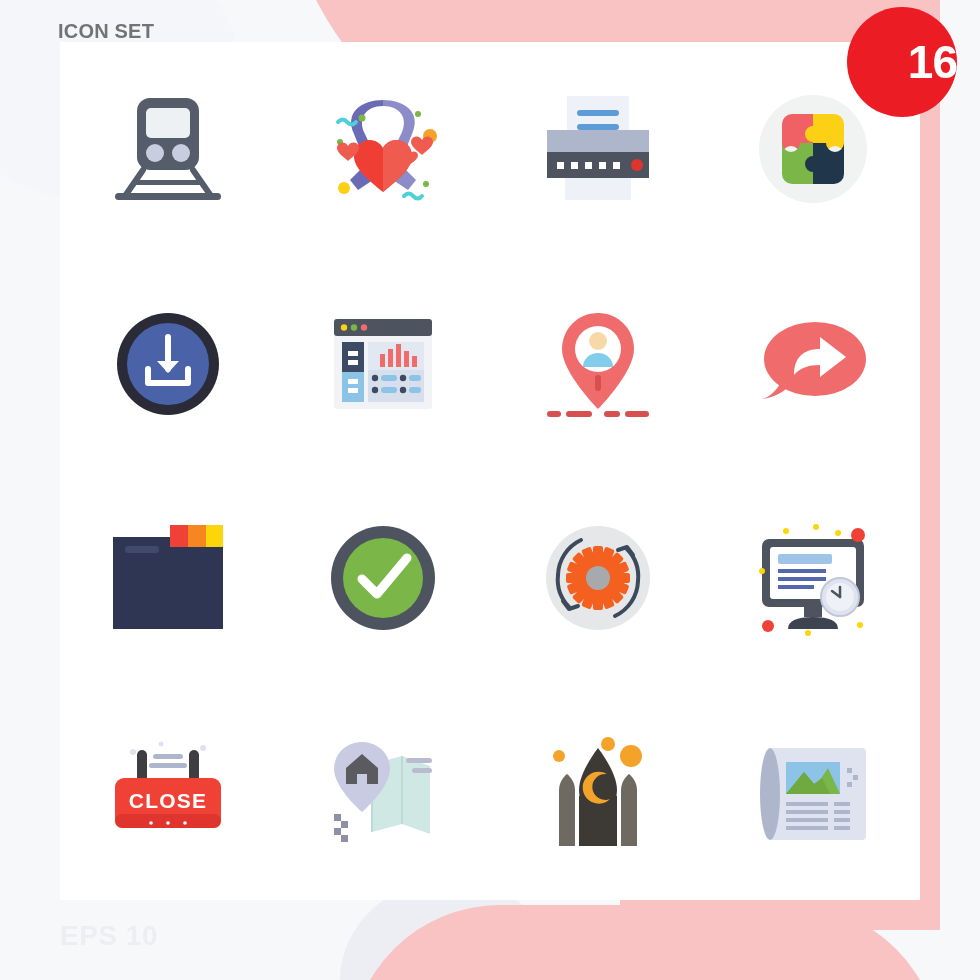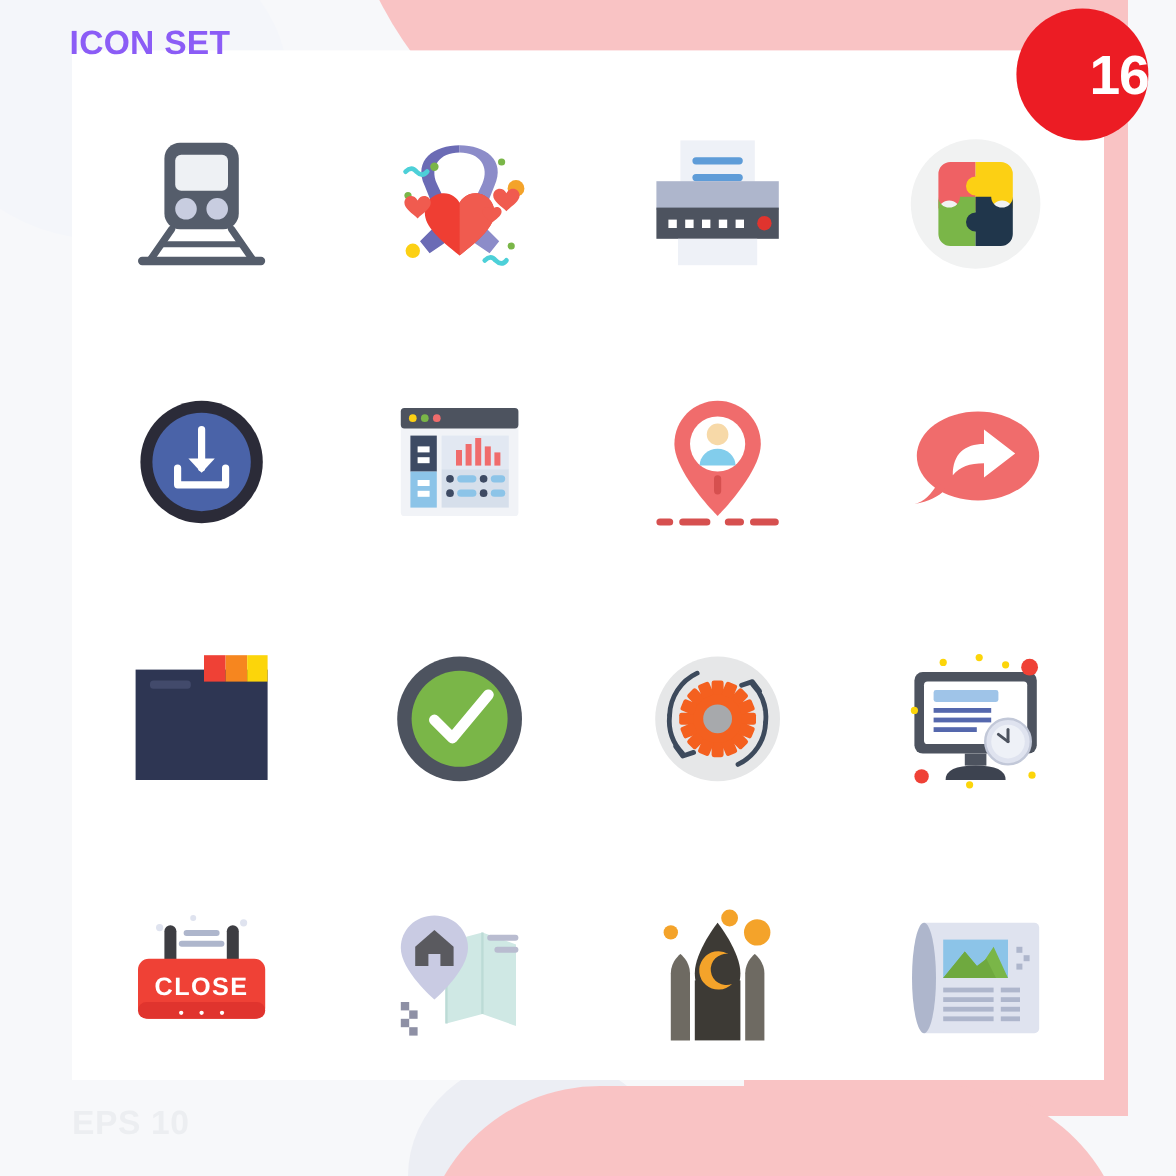--- a/index.html
+++ b/index.html
@@ -35,21 +35,21 @@
     background:#f4f6fa;border-radius:50%;
   }
   
   #icon-card{
     position:absolute;left:60px;top:42px;width:860px;height:858px;
     background:#ffffff;
   }
   
   #header-title{
     position:absolute;left:58px;top:20px;
-    font-size:28px;font-weight:700;color:#8b5cf6;letter-spacing:.2px;
+    font-size:20px;font-weight:700;color:#737373;letter-spacing:.2px;
     z-index:5;
   }
   #count-badge{
     position:absolute;right:23px;top:7px;
     width:110px;height:110px;border-radius:50%;
     background:#ec1c24;color:#fff;
     display:flex;align-items:center;justify-content:flex-end;
     font-size:46px;font-weight:700;letter-spacing:-1px;
     z-index:6;
   }
@@ -58,21 +58,20 @@
     font-size:28px;font-weight:700;color:#eceef1;letter-spacing:.5px;
     z-index:5;
   }
   
   #icon-grid{
     position:absolute;left:60px;top:42px;width:860px;height:858px;
     display:grid;
     grid-template-columns:repeat(4,1fr);
     grid-template-rows:repeat(4,1fr);
     z-index:4;
-    margin-top:21px;
   }
   .icon-cell{
     display:flex;align-items:center;justify-content:center;
     position:relative;
   }
   .glyph{width:130px;height:130px;display:block;}
 </style>
 </head>
 <body>
 

